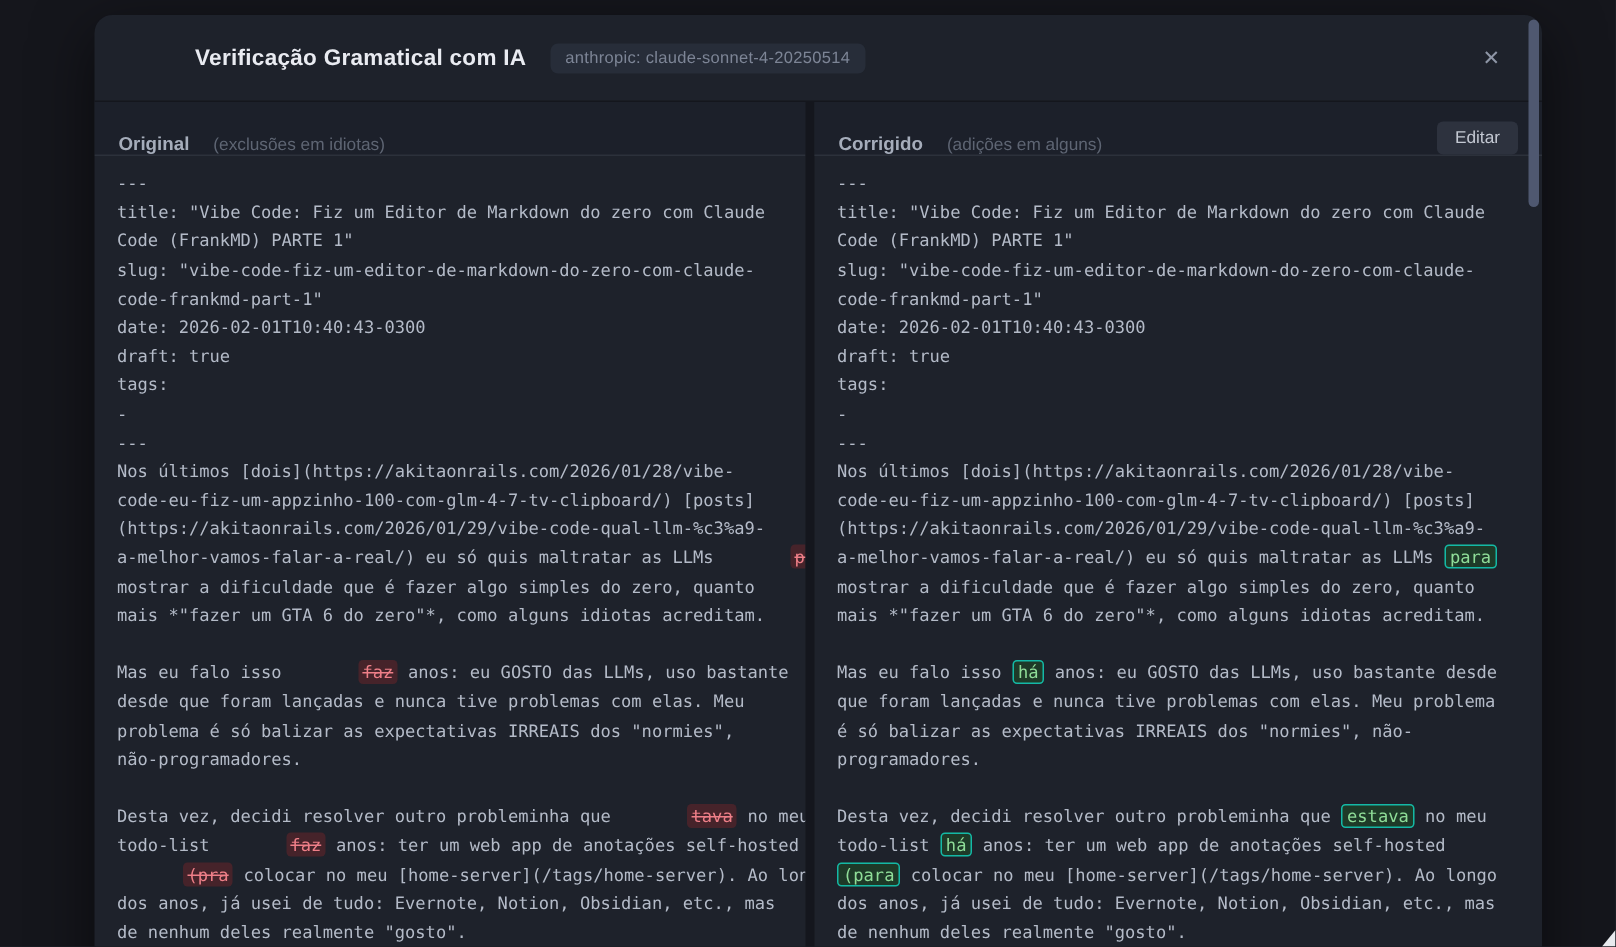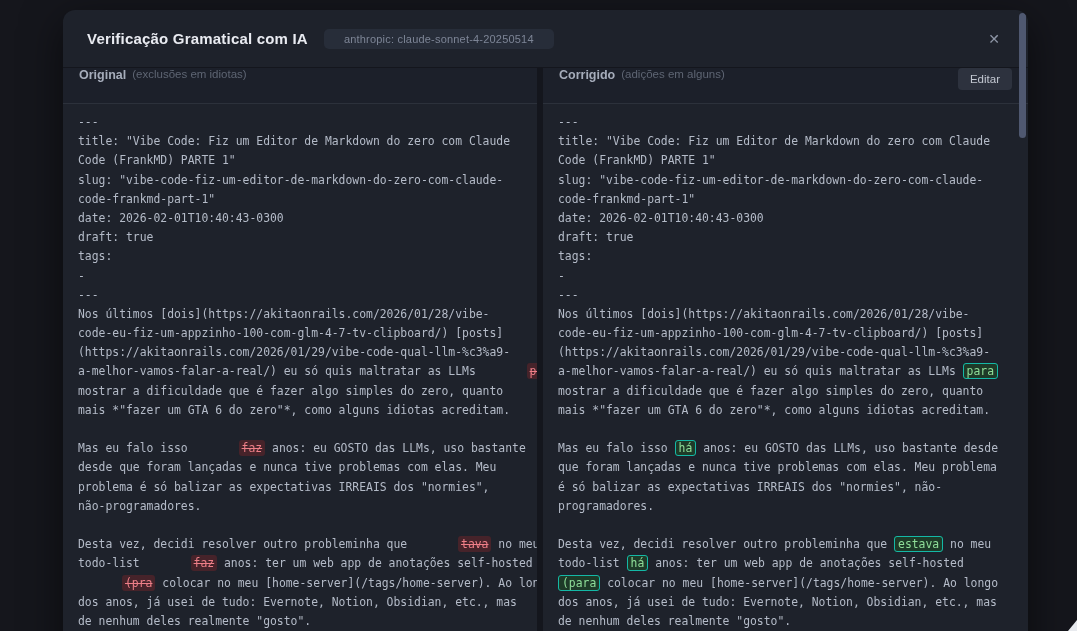--- a/index.html
+++ b/index.html
@@ -16,43 +16,43 @@
     border-radius:12px;
     box-shadow:0 12px 40px rgba(0,0,0,.55);
     overflow:hidden;
   }
   .modal-header {
     height:57px;
     display:flex; align-items:center;
     padding:0 24px; gap:16px;
   }
   .modal-title {
-    font-size:15px; font-weight:bold; color:#e9ebf1; letter-spacing:.2px;
+    font-size:15px; font-weight:bold; color:#e9ebf1; letter-spacing:.2px;margin-left:43px;
   }
   .model-badge {
     background:#272d39; color:#7d8596;
-    font-size:11px; padding:4px 20px; border-radius:5px;
+    font-size:11px; padding:4px 10px; border-radius:5px;
     letter-spacing:.2px;
   }
   .close-btn {
     margin-left:auto; background:none; border:none; cursor:pointer;
     color:#8e96a6; font-size:14px; line-height:1; padding:4px;
     font-family:"DejaVu Sans", sans-serif;
   }
   .panes { display:flex; height:663px; border-top:1px solid #14161d; }
   .gutter { width:6px; background:#14161d; flex:0 0 auto; }
   .pane { display:flex; flex-direction:column; }
   .pane.left  { width:474px; flex:0 0 auto; }
   .pane.right { width:485px; flex:0 0 auto; }
   .pane-header {
     height:36px; flex:0 0 auto;
     background:#1c202a;
     border-bottom:1px solid #2c313b;
-    display:flex; align-items:flex-start;
-    padding:0 16px; gap:6px;
+    display:flex; align-items:flex-end;
+    padding:0 16px; gap:16px;
   }
   .pane-heading { font-size:12.5px; color:#a6adbb; font-weight:bold; }
   .pane-note { font-size:11.5px; color:#5e6573; }
   .edit-btn {
     margin-left:auto;
     background:#2d323e; color:#c3c8d2; border:none; cursor:pointer;
     font-size:11.5px; padding:5px 12px; border-radius:4px;
     font-family:"Liberation Sans", sans-serif;
   }
   .pane-body {

